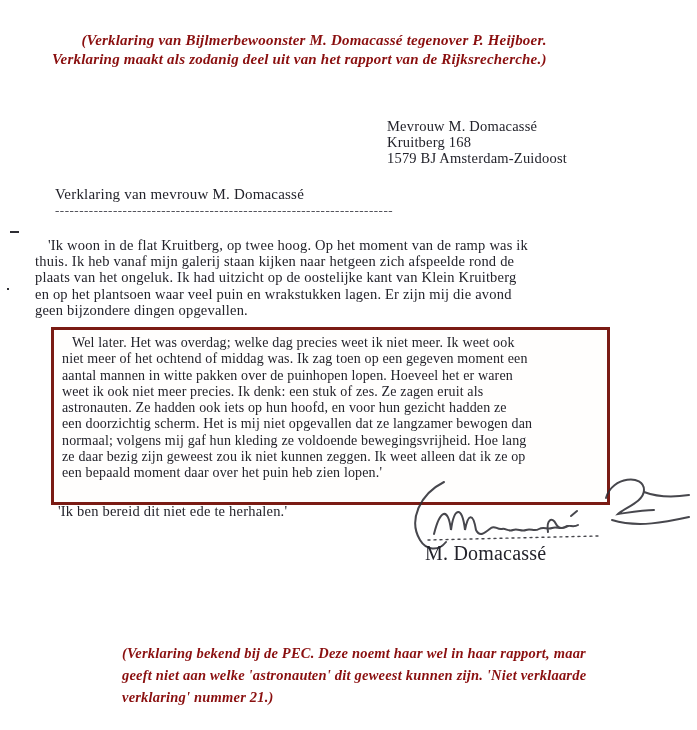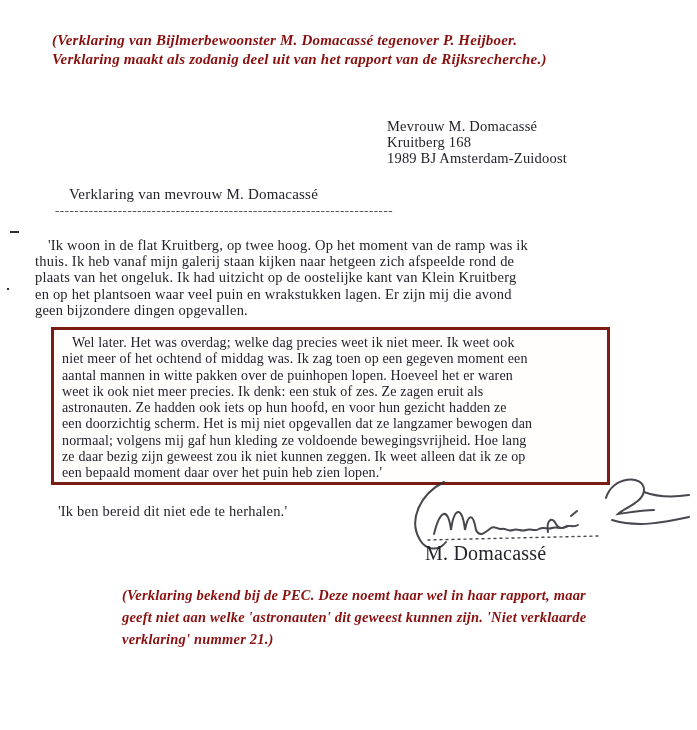--- a/index.html
+++ b/index.html
@@ -16,56 +16,56 @@
     font-size:15px;line-height:19px;
     white-space:pre;
     letter-spacing:0.2px;
   }
   .typed{
     font-size:14.5px;line-height:16.2px;
     white-space:pre;
     letter-spacing:0.2px;
     color:#23232b;
   }
-  #top-annotation{left:52px;top:31px;}
+  #top-annotation{left:52px;top:31px;text-align:right;}
   #address-block{left:387px;top:119px;line-height:15.8px;}
-  #statement-heading{left:55px;top:186px;font-size:15px;margin-left:14px;}
+  #statement-heading{left:55px;top:186px;font-size:15px;}
   #heading-underline{
     left:55px;top:203px;width:338px;height:14px;overflow:hidden;
     font-size:13px;letter-spacing:0.5px;color:#4a4a52;white-space:pre;
   }
   #intro-paragraph{left:35px;top:237px;width:650px;text-indent:13px;}
   #statement-box{
-    left:51px;top:327px;width:559px;height:158px;
+    left:51px;top:327px;width:559px;height:178px;
     border:3px solid #7a1b14;
     box-sizing:border-box;
     background:#fffefd;
   }
   #boxed-statement{
     position:absolute;left:8px;top:5px;width:545px;
     font-size:14px;line-height:16.3px;white-space:pre;
     text-indent:10px;letter-spacing:0.15px;
   }
   #oath-line{left:58px;top:503px;font-size:14.5px;}
   #signature-svg{left:398px;top:470px;}
   #signature-name{left:425px;top:545px;font-size:20px;}
-  #bottom-annotation{left:122px;top:584px;line-height:22px;font-size:14.5px;}
+  #bottom-annotation{left:122px;top:642px;line-height:22px;font-size:14.5px;}
   .artifact{background:#2e2e33;}
   #artifact-dash{left:10px;top:231px;width:9px;height:2px;}
   #artifact-dot{left:7px;top:288px;width:2px;height:2px;}
 </style>
 </head>
 <body>
 
 <div class="abs annotation" id="top-annotation">(Verklaring van Bijlmerbewoonster M. Domacassé tegenover P. Heijboer.
 Verklaring maakt als zodanig deel uit van het rapport van de Rijksrecherche.)</div>
 
 <div class="abs typed" id="address-block">Mevrouw M. Domacassé
 Kruitberg 168
-1989 BJ Amsterdam-Zuidoost</div>
+1579 BJ Amsterdam-Zuidoost</div>
 
 <div class="abs typed" id="statement-heading">Verklaring van mevrouw M. Domacassé</div>
 
 <div class="abs" id="heading-underline">--------------------------------------------------------------------------------------</div>
 
 <div class="abs typed" id="intro-paragraph">'Ik woon in de flat Kruitberg, op twee hoog. Op het moment van de ramp was ik
 thuis. Ik heb vanaf mijn galerij staan kijken naar hetgeen zich afspeelde rond de
 plaats van het ongeluk. Ik had uitzicht op de oostelijke kant van Klein Kruitberg
 en op het plantsoen waar veel puin en wrakstukken lagen. Er zijn mij die avond
 geen bijzondere dingen opgevallen.</div>

